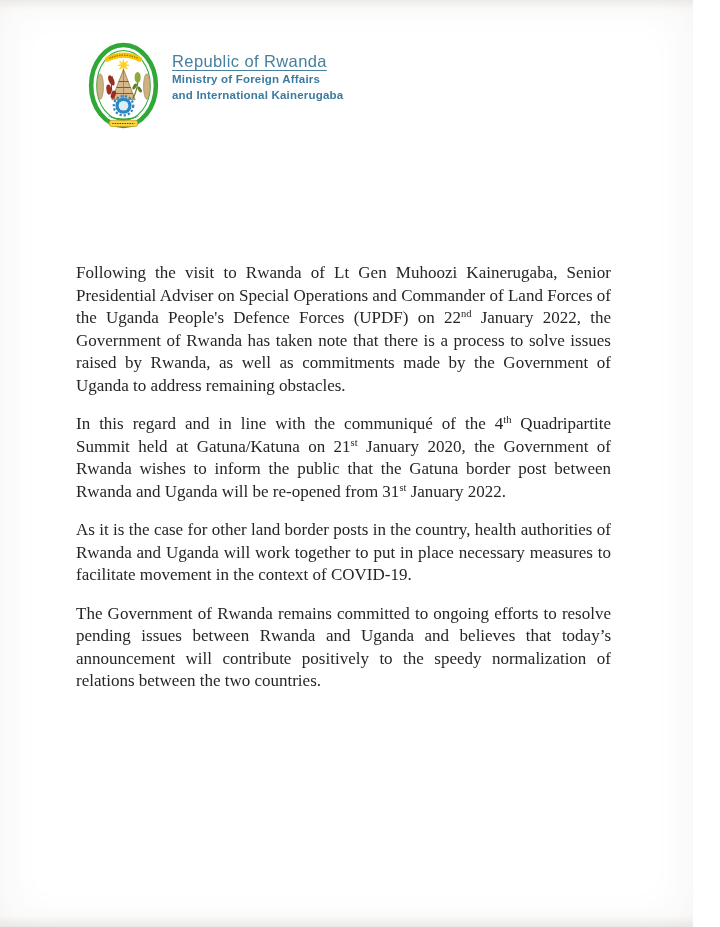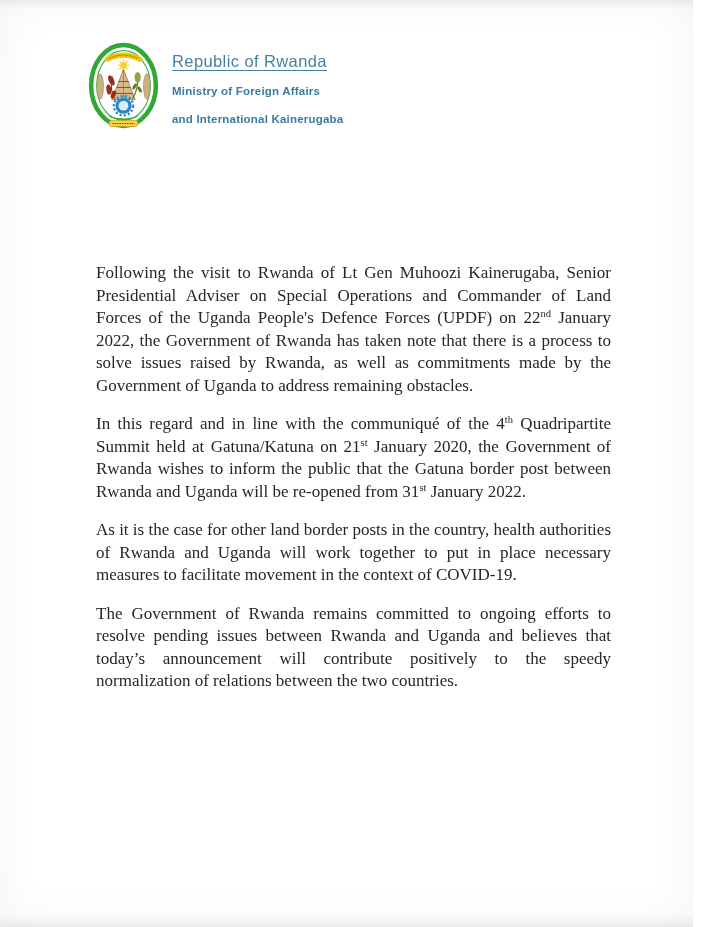--- a/index.html
+++ b/index.html
@@ -29,31 +29,31 @@
     font-size:16.5px;line-height:20px;
     color:#47809f;
     text-decoration:underline;
     text-underline-offset:3px;
     letter-spacing:0.4px;
   }
   .ministry{
     font-size:11.5px;line-height:14.5px;
     font-weight:bold;color:#3c7ba1;
     letter-spacing:0.2px;
-    margin-top:13px;
+    margin-top:1px;
   }
   
   .title{
     position:absolute;left:84px;right:82px;top:196px;
     margin:0;
     font-size:17px;line-height:22px;font-weight:bold;
     color:#1b1b1b;text-align:center;
   }
   .doc{
-    position:absolute;left:96px;right:82px;top:262px;
+    position:absolute;left:76px;right:82px;top:262px;
   }
   .doc p{
     margin:0 0 16px 0;
     font-size:17px;line-height:22.5px;
     color:#262626;
     text-align:justify;
   }
   .doc p sup{
     font-size:0.62em;line-height:0;
     vertical-align:baseline;position:relative;top:-0.55em;

